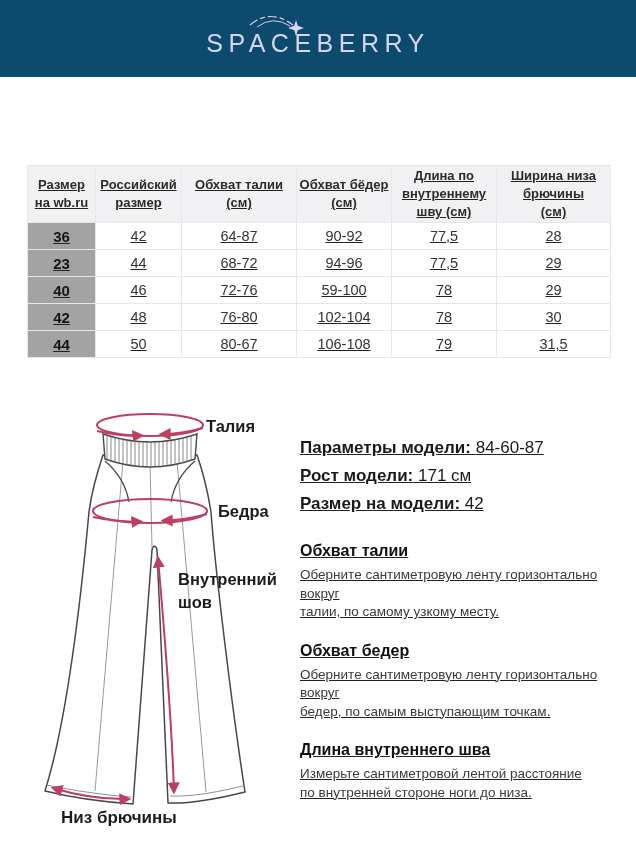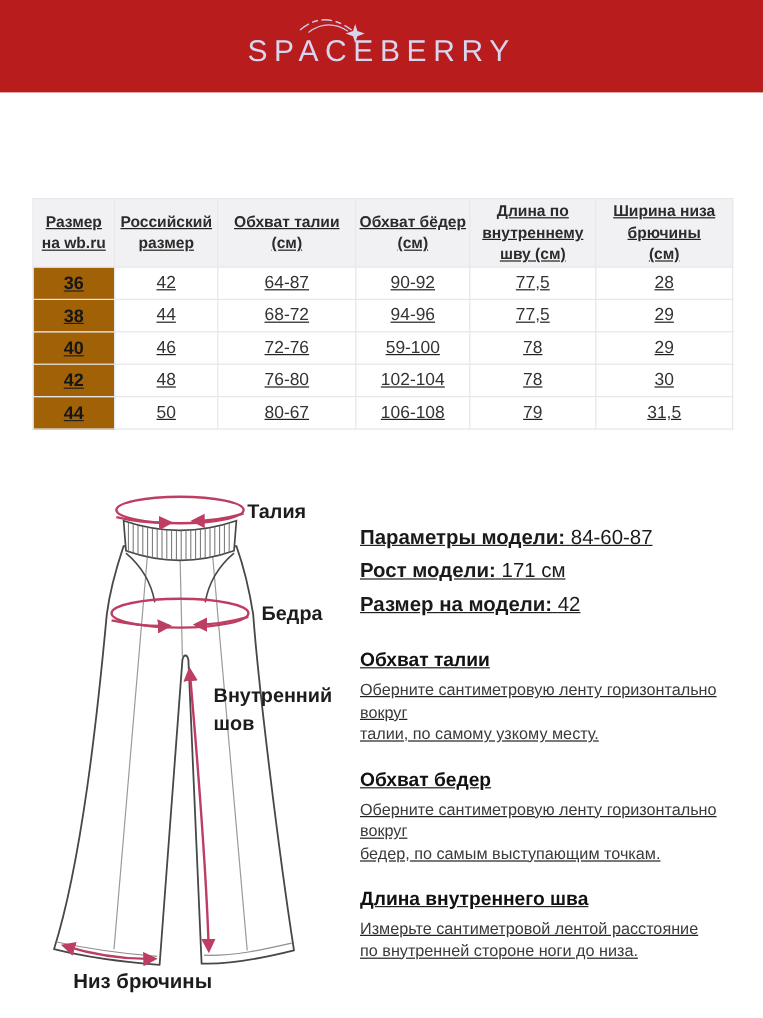--- a/index.html
+++ b/index.html
@@ -3,41 +3,41 @@
 <meta charset="utf-8">
 <style>
   html,body{margin:0;padding:0;}
   body{
     width:636px;height:848px;position:relative;background:#ffffff;
     font-family:"Liberation Sans",sans-serif;color:#222;overflow:hidden;
   }
   
   .brand-header{
     position:absolute;left:0;top:0;width:636px;height:77px;
-    background:#b91c1c;display:flex;align-items:center;justify-content:center;
+    background:#0c4a6e;display:flex;align-items:center;justify-content:center;
   }
   .brand-logo{
     color:#d8d5ee;font-size:25px;font-weight:400;letter-spacing:5.5px;
     margin-top:10px;user-select:none;
   }
   .comet{position:absolute;left:246px;top:4px;width:70px;height:36px;}
   
   .size-table{
     position:absolute;left:27px;top:165px;width:583px;
     border-collapse:collapse;table-layout:fixed;text-decoration:underline;
   }
   .size-table th,.size-table td{
     border:1px solid #e7e7ea;text-align:center;vertical-align:middle;padding:0;
   }
   .size-table th{
     background:#f1f1f3;height:56px;font-size:13px;font-weight:600;
     color:#2b2b2b;white-space:pre-line;line-height:1.4;
   }
   .size-table td{height:26px;font-size:14.5px;color:#333;background:#fff;}
-  .size-table td.first{background:#a16207;font-weight:700;font-size:15px;color:#161616;}
+  .size-table td.first{background:#a3a3a3;font-weight:700;font-size:15px;color:#161616;}
   
   .pants-diagram{position:absolute;left:25px;top:398px;width:280px;height:440px;}
   .pants-diagram text{
     font-family:"Liberation Sans",sans-serif;font-weight:600;
     font-size:16.5px;fill:#1c1c1c;
   }
   .pants-diagram text.hem-lab{font-weight:700;font-size:17px;}
   
   .info-col{position:absolute;left:300px;top:438px;width:330px;text-decoration:underline;}
   .model-line{height:28px;line-height:20px;font-size:17px;color:#1a1a1a;}
@@ -92,21 +92,21 @@
   <tbody>
     <tr>
       <td class="first">36</td>
       <td>42</td>
       <td>64-87</td>
       <td>90-92</td>
       <td>77,5</td>
       <td>28</td>
     </tr>
     <tr>
-      <td class="first">38</td>
+      <td class="first">23</td>
       <td>44</td>
       <td>68-72</td>
       <td>94-96</td>
       <td>77,5</td>
       <td>29</td>
     </tr>
     <tr>
       <td class="first">40</td>
       <td>46</td>
       <td>72-76</td>

